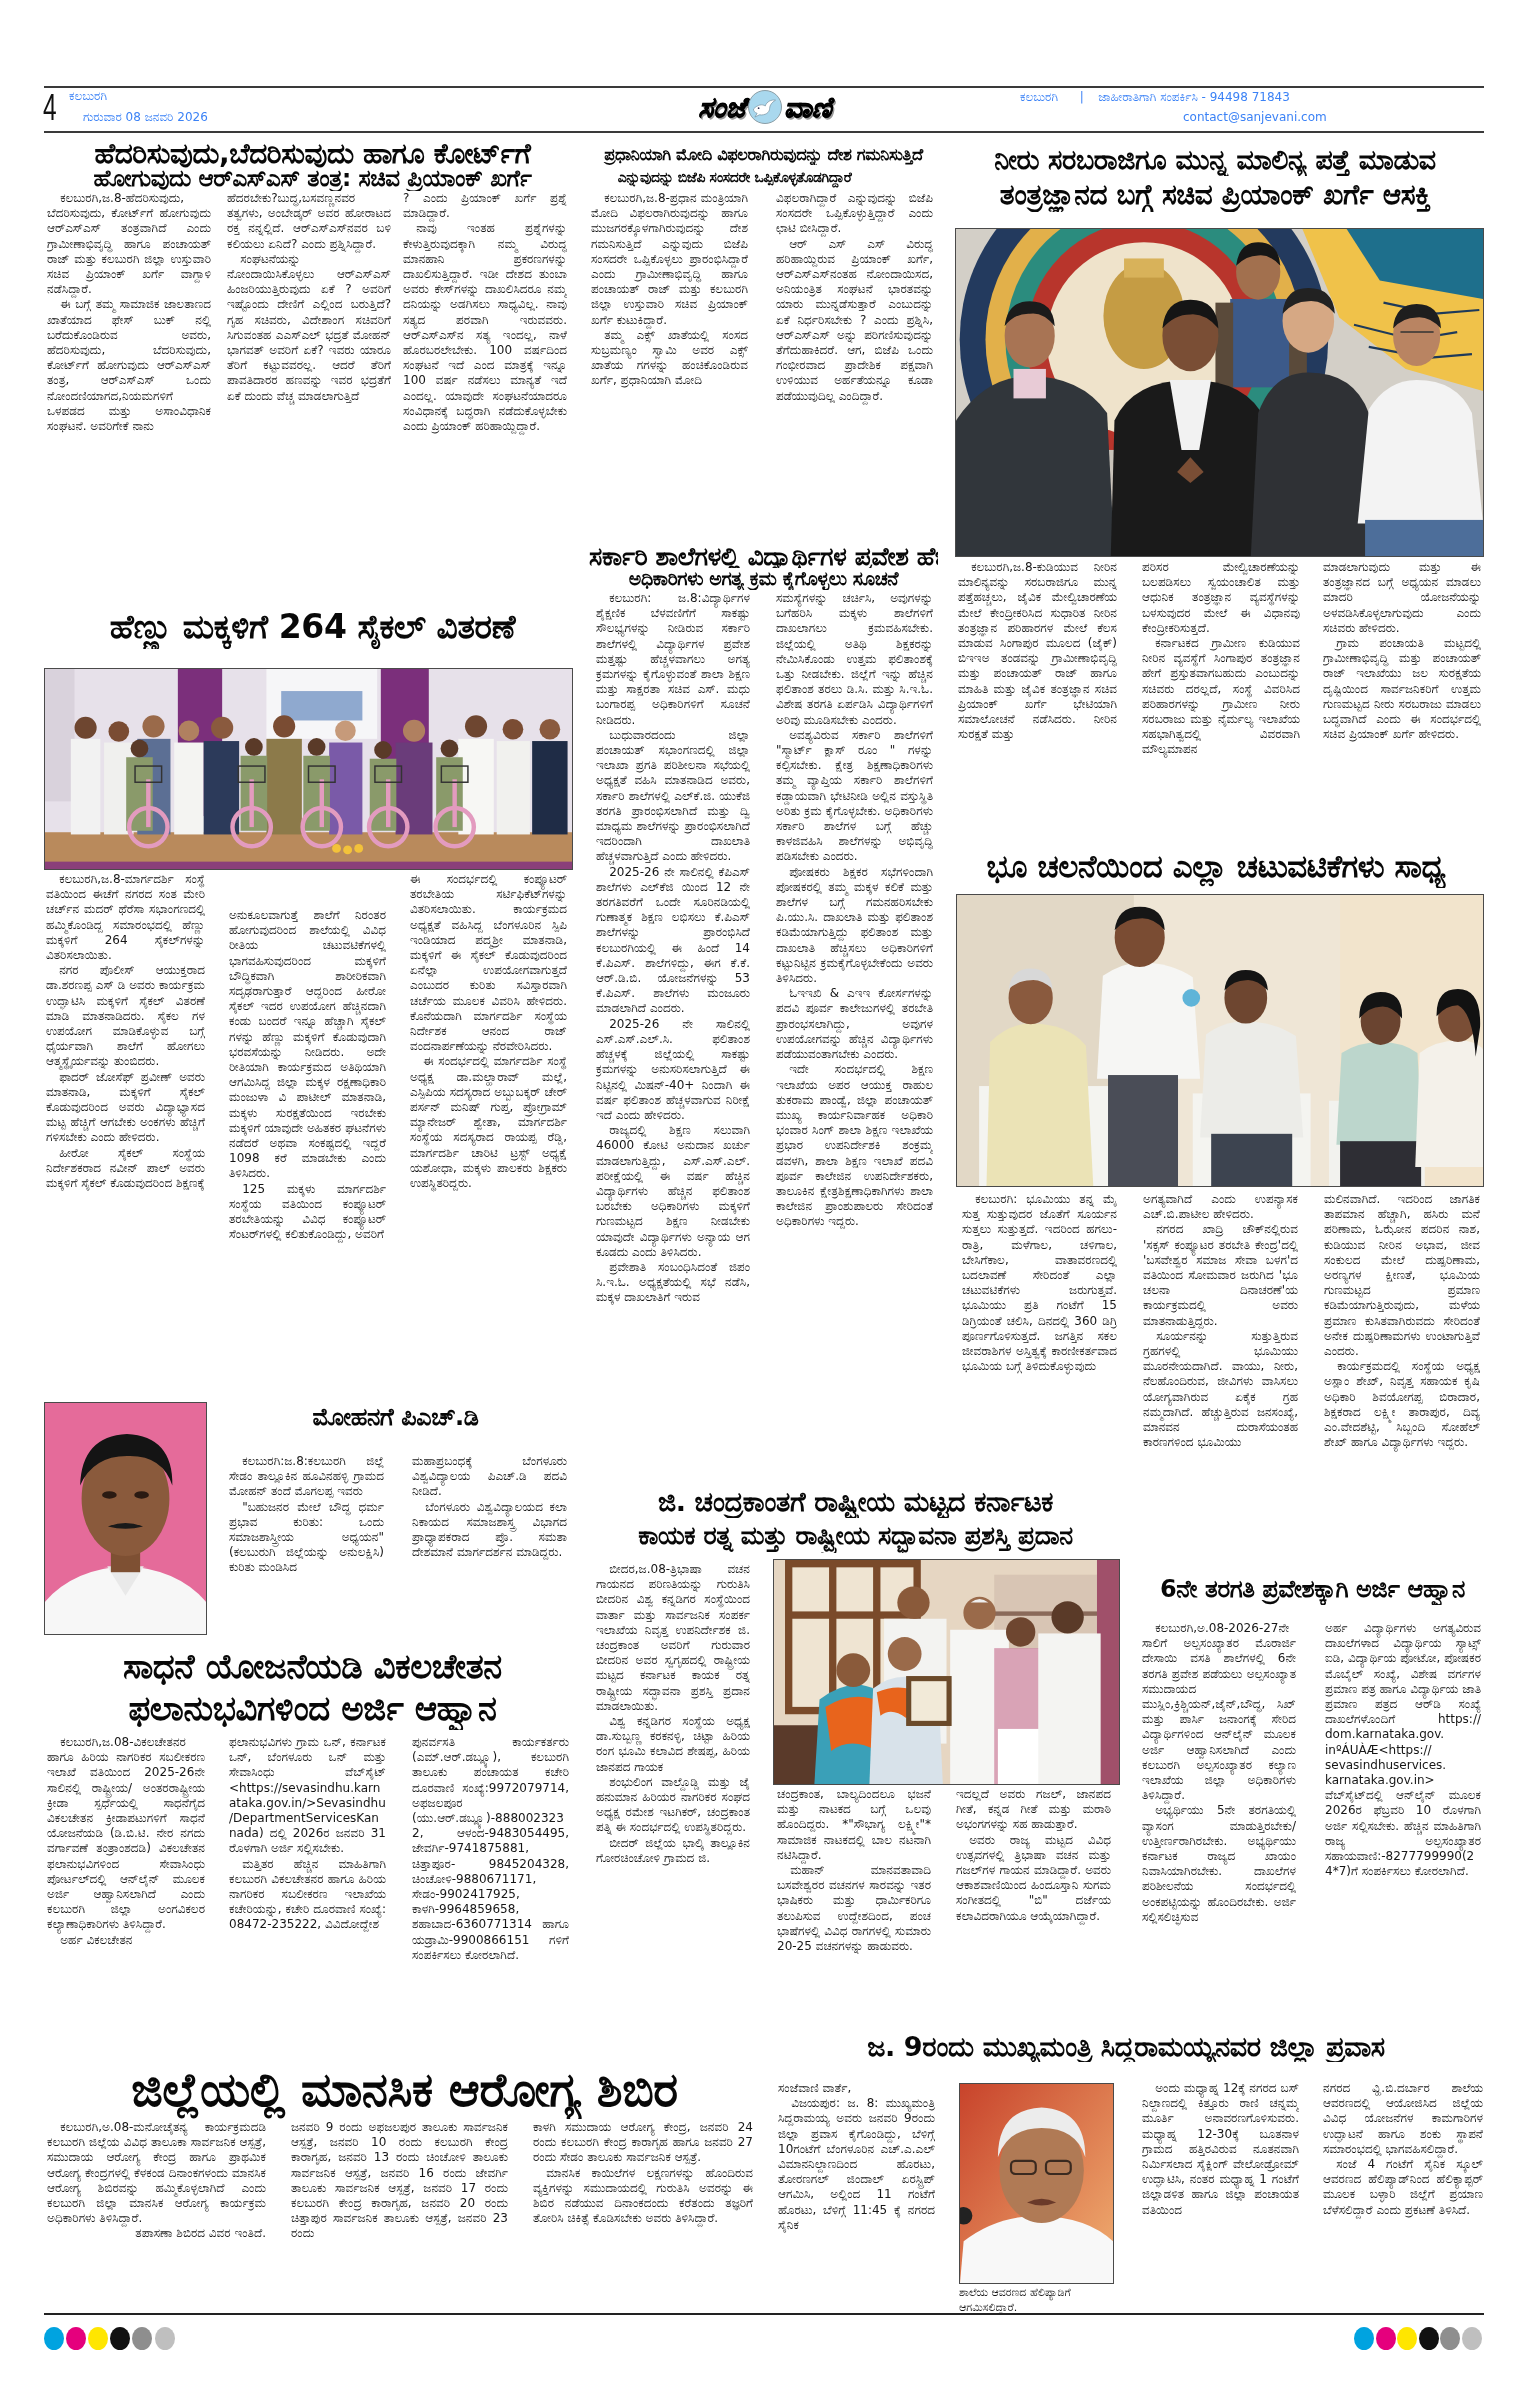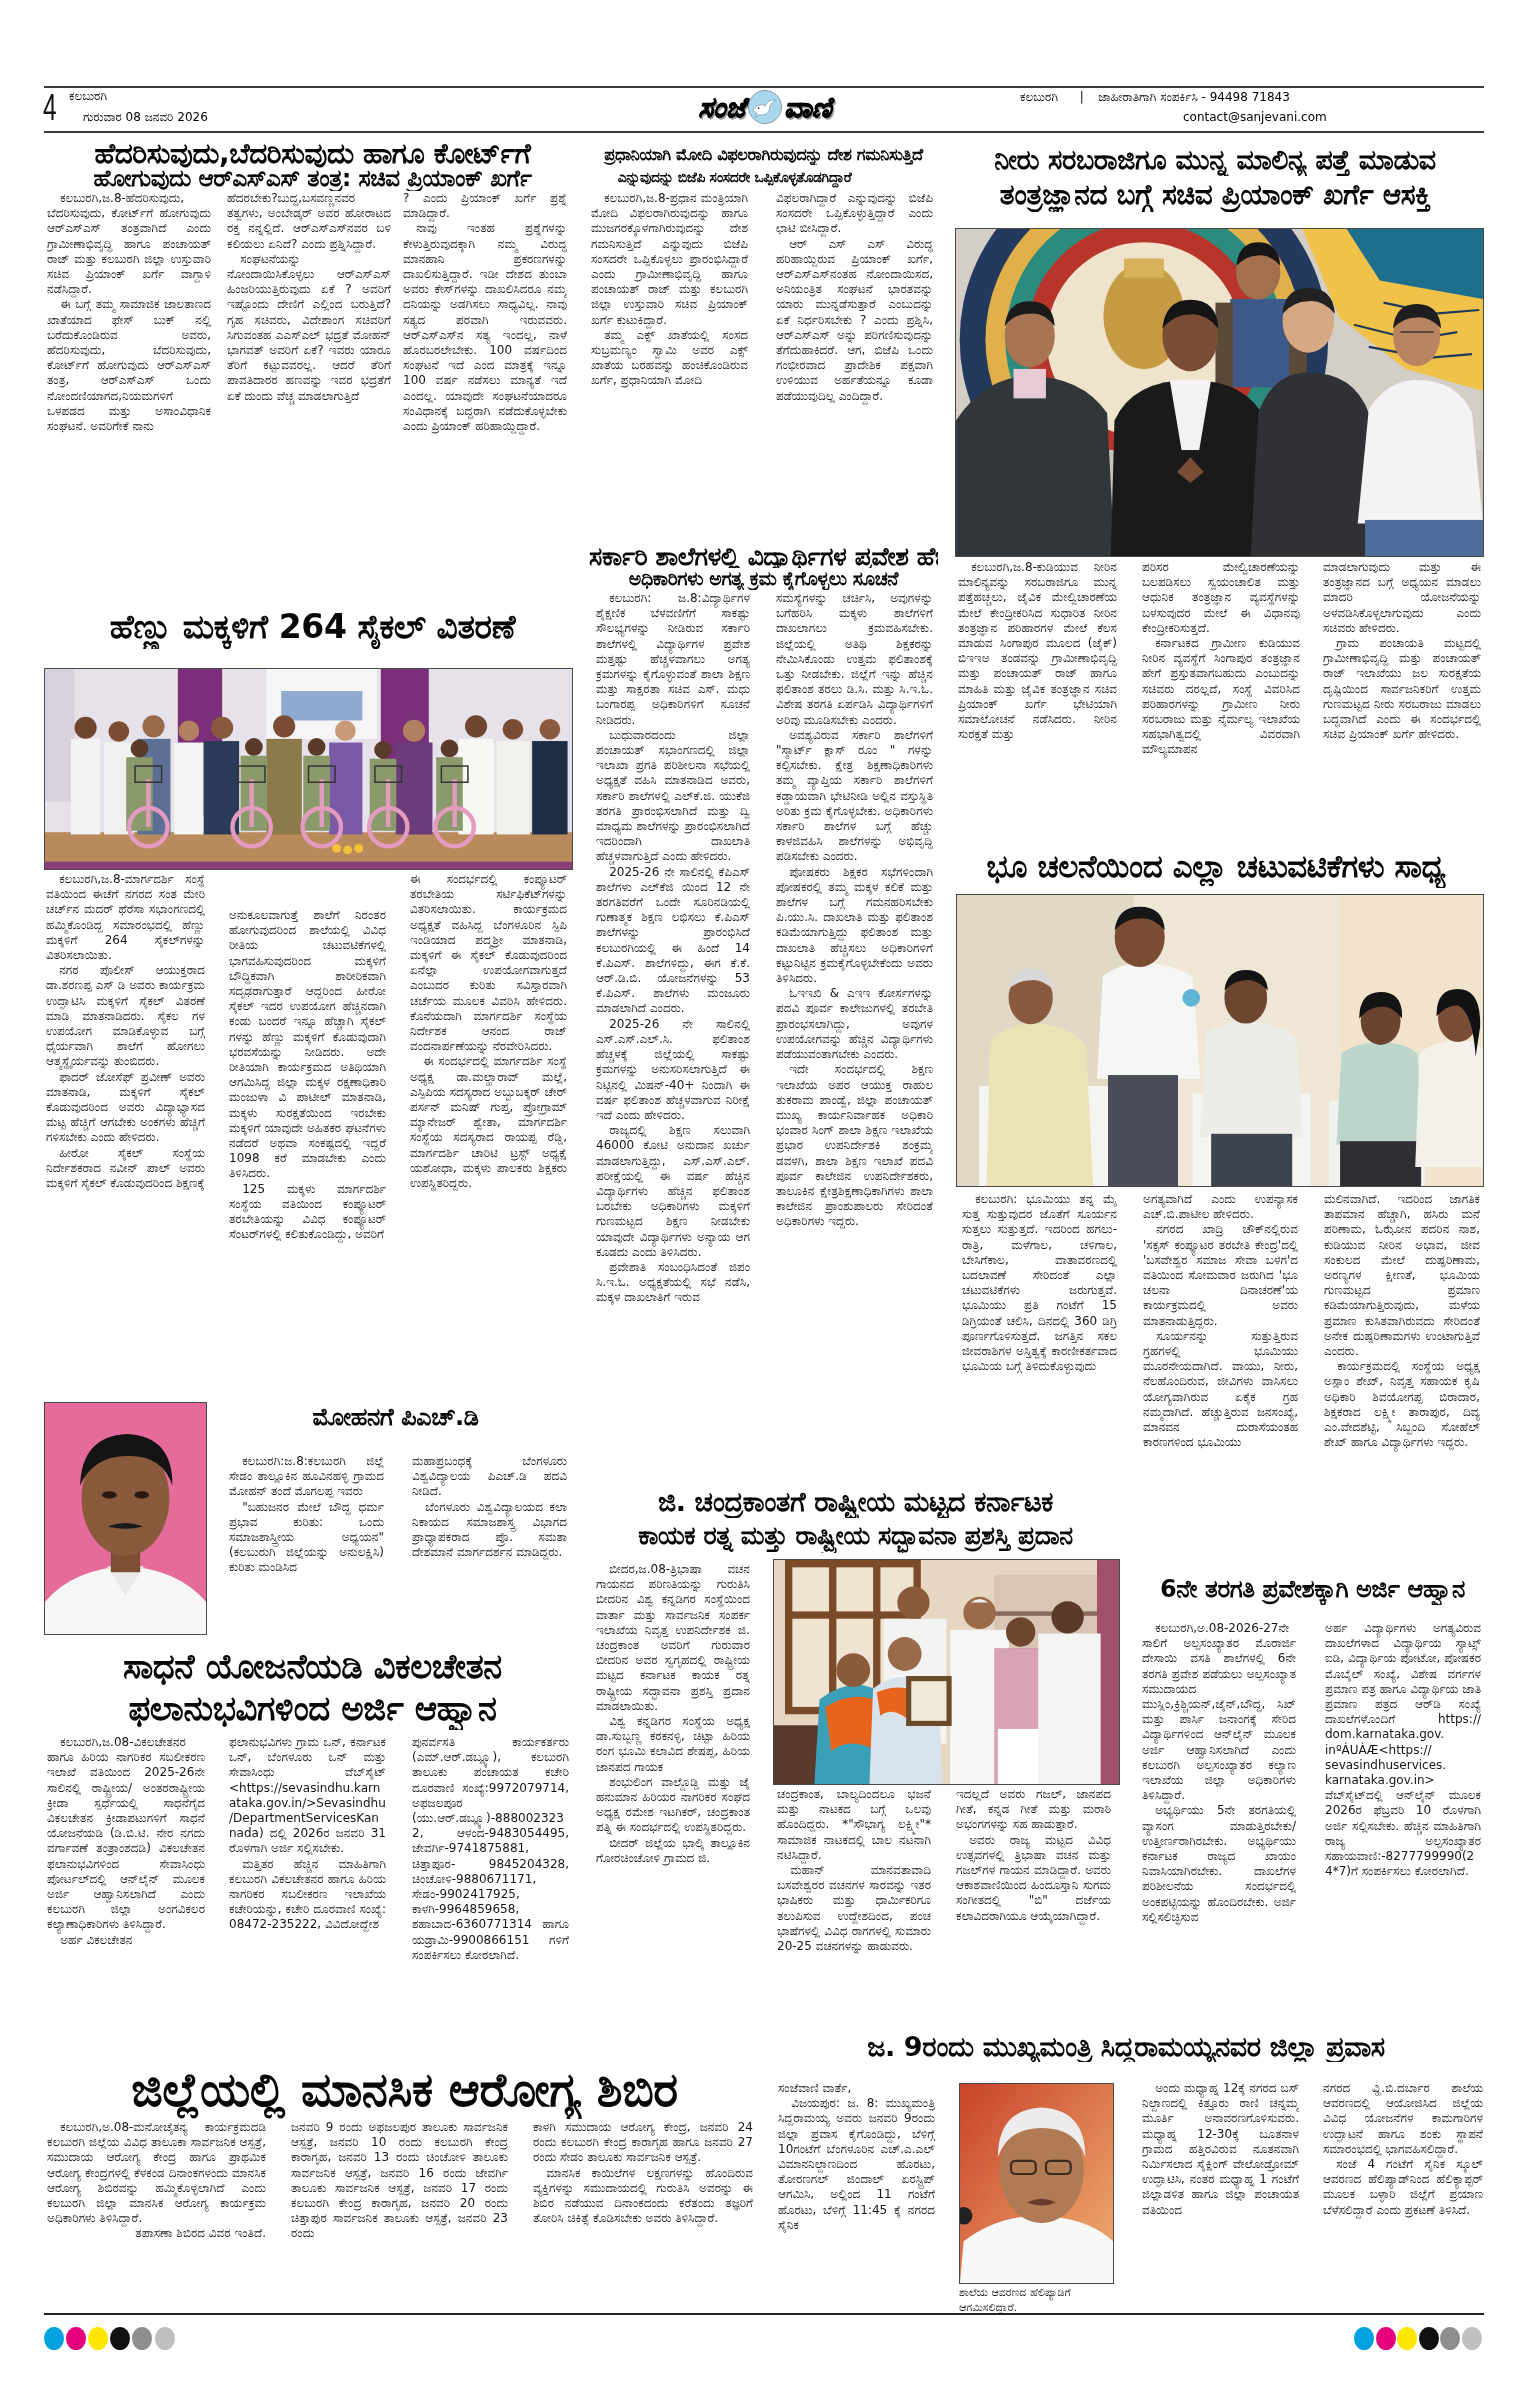--- a/index.html
+++ b/index.html
@@ -6,21 +6,21 @@
 #page{position:relative;width:1528px;height:2401px;background:#fff;overflow:hidden;font-family:"DejaVu Sans",sans-serif;color:#111;}
 .rule{position:absolute;background:#3a3a3a;}
 .hl{position:absolute;font-family:"DejaVu Sans",sans-serif;font-weight:bold;white-space:nowrap;text-align:center;color:#080808;overflow:hidden;letter-spacing:-0.4px;}
 .col{position:absolute;font-family:"DejaVu Sans",sans-serif;font-size:12px;line-height:15.2px;text-align:justify;color:#161616;overflow:hidden;word-break:break-word;}
 .col p{margin:0;text-indent:1.1em;}
 .col p.cont{text-indent:0;}
 .photo{position:absolute;border:1.1px solid #4a4a4a;overflow:hidden;background:#ccc;box-sizing:border-box;}
 .photo svg{display:block;width:100%;height:100%;}
 .dot{position:absolute;width:20px;height:23px;border-radius:50%;top:2327px;}
 .pagenum{position:absolute;left:43px;top:87px;font-family:"Liberation Sans",sans-serif;font-size:37px;line-height:41px;transform:scaleX(.66);transform-origin:left top;color:#111;}
-.hdr-small{position:absolute;font-family:"DejaVu Sans",sans-serif;font-size:12px;line-height:15px;color:#000000;white-space:nowrap;}
+.hdr-small{position:absolute;font-family:"DejaVu Sans",sans-serif;font-size:12px;line-height:15px;color:#3b82f6;white-space:nowrap;}
 .logo{position:absolute;left:665px;top:88px;width:200px;height:38px;display:flex;align-items:center;justify-content:center;gap:2.2px;}
 .logo-text{font-family:"DejaVu Serif",serif;font-size:28px;font-weight:900;font-style:italic;color:#111;-webkit-text-stroke:0.7px #000;text-shadow:1.5px 1.5px 0 #9a9a9a;line-height:35px;}
 .dove{width:34px;height:34px;border-radius:50%;background:#a9d8ee;border:1.5px solid #8c9ea6;box-sizing:border-box;display:flex;align-items:center;justify-content:center;}
 .caption-cont{position:absolute;font-family:"DejaVu Sans",sans-serif;font-size:11px;line-height:15px;color:#161616;overflow:hidden;}
 </style>
 </head>
 <body>
 
 <div id="page">
 
@@ -63,21 +63,21 @@
       <p class="cont">? ಎಂದು ಪ್ರಿಯಾಂಕ್ ಖರ್ಗೆ ಪ್ರಶ್ನೆ ಮಾಡಿದ್ದಾರೆ.</p>
       <p>ನಾವು ಇಂತಹ ಪ್ರಶ್ನೆಗಳನ್ನು ಕೇಳುತ್ತಿರುವುದಕ್ಕಾಗಿ ನಮ್ಮ ವಿರುದ್ಧ ಮಾನಹಾನಿ ಪ್ರಕರಣಗಳನ್ನು ದಾಖಲಿಸುತ್ತಿದ್ದಾರೆ. ಇಡೀ ದೇಶದ ತುಂಬಾ ಅವರು ಕೇಸ್‌ಗಳನ್ನು ದಾಖಲಿಸಿದರೂ ನಮ್ಮ ದನಿಯನ್ನು ಅಡಗಿಸಲು ಸಾಧ್ಯವಿಲ್ಲ. ನಾವು ಸತ್ಯದ ಪರವಾಗಿ ಇರುವವರು. ಆರ್‌ಎಸ್‌ಎಸ್‌ನ ಸತ್ಯ ಇಂದಲ್ಲ, ನಾಳೆ ಹೊರಬರಲೇಬೇಕು. 100 ವರ್ಷದಿಂದ ಸಂಘಟನೆ ಇದೆ ಎಂದ ಮಾತ್ರಕ್ಕೆ ಇನ್ನೂ 100 ವರ್ಷ ನಡೆಸಲು ಮಾನ್ಯತೆ ಇದೆ ಎಂದಲ್ಲ. ಯಾವುದೇ ಸಂಘಟನೆಯಾದರೂ ಸಂವಿಧಾನಕ್ಕೆ ಬದ್ಧರಾಗಿ ನಡೆದುಕೊಳ್ಳಬೇಕು ಎಂದು ಪ್ರಿಯಾಂಕ್ ಹರಿಹಾಯ್ದಿದ್ದಾರೆ.</p>
     </div>
   </div>
 
   <div>
     <div class="hl" style="left:589px;top:144px;width:349px;height:21.4px;line-height:21.4px;font-size:16.3px;">ಪ್ರಧಾನಿಯಾಗಿ ಮೋದಿ ವಿಫಲರಾಗಿರುವುದನ್ನು ದೇಶ ಗಮನಿಸುತ್ತಿದೆ</div>
     <div class="hl" style="left:560px;top:166px;width:349px;height:23px;line-height:23px;font-size:14px;">ಎನ್ನುವುದನ್ನು ಬಿಜೆಪಿ ಸಂಸದರೇ ಒಪ್ಪಿಕೊಳ್ಳತೊಡಗಿದ್ದಾರೆ</div>
     <div class="col" style="left:591px;top:191px;width:157px;height:340px;">
       <p>ಕಲಬುರಗಿ,ಜ.8-ಪ್ರಧಾನ ಮಂತ್ರಿಯಾಗಿ ಮೋದಿ ವಿಫಲರಾಗಿರುವುದನ್ನು ಹಾಗೂ ಮುಜಗರಕ್ಕೊಳಗಾಗಿರುವುದನ್ನು ದೇಶ ಗಮನಿಸುತ್ತಿದೆ ಎನ್ನುವುದು ಬಿಜೆಪಿ ಸಂಸದರೇ ಒಪ್ಪಿಕೊಳ್ಳಲು ಪ್ರಾರಂಭಿಸಿದ್ದಾರೆ ಎಂದು ಗ್ರಾಮೀಣಾಭಿವೃದ್ಧಿ ಹಾಗೂ ಪಂಚಾಯತ್ ರಾಜ್ ಮತ್ತು ಕಲಬುರಗಿ ಜಿಲ್ಲಾ ಉಸ್ತುವಾರಿ ಸಚಿವ ಪ್ರಿಯಾಂಕ್ ಖರ್ಗೆ ಕುಟುಕಿದ್ದಾರೆ.</p>
-      <p>ತಮ್ಮ ಎಕ್ಸ್ ಖಾತೆಯಲ್ಲಿ ಸಂಸದ ಸುಬ್ರಮಣ್ಯಂ ಸ್ವಾಮಿ ಅವರ ಎಕ್ಸ್ ಖಾತೆಯ ಬರಹವನ್ನು ಹಂಚಿಕೊಂಡಿರುವ ಖರ್ಗೆ, ಪ್ರಧಾನಿಯಾಗಿ ಮೋದಿ</p>
+      <p>ತಮ್ಮ ಎಕ್ಸ್ ಖಾತೆಯಲ್ಲಿ ಸಂಸದ ಸುಬ್ರಮಣ್ಯಂ ಸ್ವಾಮಿ ಅವರ ಎಕ್ಸ್ ಖಾತೆಯ ಗಗಳನ್ನು ಹಂಚಿಕೊಂಡಿರುವ ಖರ್ಗೆ, ಪ್ರಧಾನಿಯಾಗಿ ಮೋದಿ</p>
     </div>
     <div class="col" style="left:776px;top:191px;width:157px;height:340px;">
       <p class="cont">ವಿಫಲರಾಗಿದ್ದಾರೆ ಎನ್ನುವುದನ್ನು ಬಿಜೆಪಿ ಸಂಸದರೇ ಒಪ್ಪಿಕೊಳ್ಳುತ್ತಿದ್ದಾರೆ ಎಂದು ಛಾಟಿ ಬೀಸಿದ್ದಾರೆ.</p>
       <p>ಆರ್ ಎಸ್ ಎಸ್ ವಿರುದ್ಧ ಹರಿಹಾಯ್ದಿರುವ ಪ್ರಿಯಾಂಕ್ ಖರ್ಗೆ, ಆರ್‌ಎಸ್‌ಎಸ್‌ನಂತಹ ನೋಂದಾಯಿಸದ, ಅನಿಯಂತ್ರಿತ ಸಂಘಟನೆ ಭಾರತವನ್ನು ಯಾರು ಮುನ್ನಡೆಸುತ್ತಾರೆ ಎಂಬುದನ್ನು ಏಕೆ ನಿರ್ಧರಿಸಬೇಕು ? ಎಂದು ಪ್ರಶ್ನಿಸಿ, ಆರ್‌ಎಸ್‌ಎಸ್ ಅನ್ನು ಪರಿಗಣಿಸುವುದನ್ನು ತೆಗೆದುಹಾಕಿದರೆ. ಆಗ, ಬಿಜೆಪಿ ಒಂದು ಗಂಭೀರವಾದ ಪ್ರಾದೇಶಿಕ ಪಕ್ಷವಾಗಿ ಉಳಿಯುವ ಅರ್ಹತೆಯನ್ನೂ ಕೂಡಾ ಪಡೆಯುವುದಿಲ್ಲ ಎಂದಿದ್ದಾರೆ.</p>
     </div>
   </div>
 
   <div>
     <div class="hl" style="left:589px;top:545px;width:349px;height:23px;line-height:23px;font-size:25px;">ಸರ್ಕಾರಿ ಶಾಲೆಗಳಲ್ಲಿ ವಿದ್ಯಾರ್ಥಿಗಳ ಪ್ರವೇಶ ಹೆಚ್ಚಿಸಲು</div>
     <div class="hl" style="left:589px;top:567px;width:349px;height:23px;line-height:23px;font-size:19px;">ಅಧಿಕಾರಿಗಳು ಅಗತ್ಯ ಕ್ರಮ ಕೈಗೊಳ್ಳಲು ಸೂಚನೆ</div>

